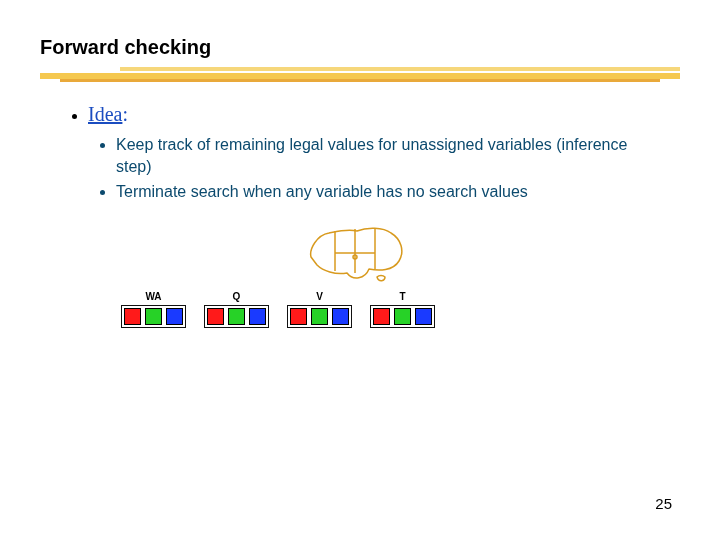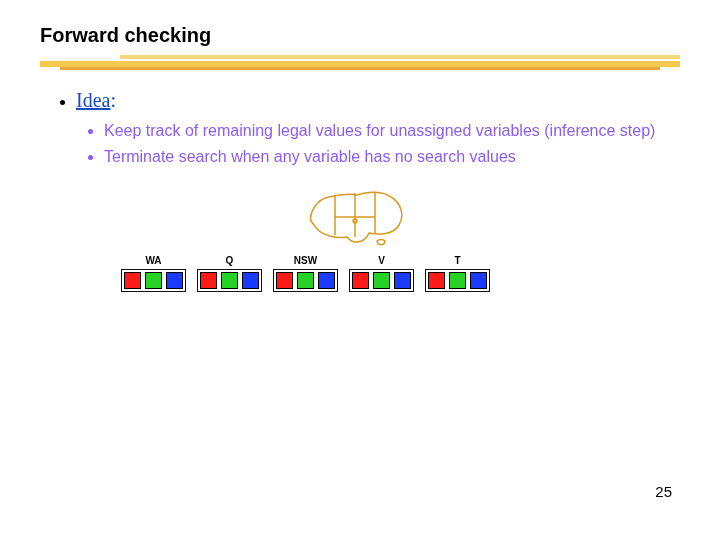--- a/index.html
+++ b/index.html
@@ -1,38 +1,38 @@
 <!DOCTYPE html>
 <html><head>
 <meta charset="utf-8">
 <style>
   html,body{margin:0;padding:0;width:720px;height:540px;background:#fff;font-family:Verdana,Geneva,sans-serif;color:#000;position:relative}
-  .slide{width:720px;height:540px;position:relative;box-sizing:border-box;padding:24px 40px 0 40px}
+  .slide{width:720px;height:540px;position:relative;box-sizing:border-box;padding:36px 40px 0 40px}
   .title{font-size:20px;font-weight:bold;margin:0 0 6px 0}
   .divider{position:relative;height:22px;margin-bottom:14px}
   .divider .bar1{position:absolute;left:0;top:8px;width:640px;height:6px;background:#f5c84f}
   .divider .bar2{position:absolute;left:80px;top:2px;width:560px;height:4px;background:#f6d77a}
   .divider .bar3{position:absolute;left:20px;top:14px;width:600px;height:3px;background:#e9a93a}
-  ul.top{list-style:disc;margin:4px;padding-left:32px}
+  ul.top{list-style:disc;margin:16px;padding-left:32px}
   ul.top>li{margin-bottom:6px}
   .idea-label{font-family:Georgia,'Times New Roman',serif;color:#1a4cc0;text-decoration:underline;font-size:20px}
   .idea-colon{font-family:Georgia,'Times New Roman',serif;color:#1a4cc0;font-size:20px}
-  ul.sub{list-style:disc;margin:8px 0 0 0;padding-left:28px;color:#8b5cf6}
+  ul.sub{list-style:disc;margin:8px 0 0 0;padding-left:28px;color:#0c4a6e}
   ul.sub>li{font-size:16px;line-height:1.35;margin-bottom:4px;font-family:Verdana,Geneva,sans-serif}
   .figure{margin:18px auto 0;width:480px}
   .map-wrap{display:flex;justify-content:center;margin-bottom:6px}
-  .dom-row{display:flex;gap:9px}
+  .dom-row{display:flex;gap:16px}
   .dom-col{display:flex;flex-direction:column;align-items:center;width:67px}
   .dom-label{font-size:10px;font-weight:bold;font-family:Arial,Helvetica,sans-serif;margin-bottom:3px}
   .dom-cells{display:flex;border:1px solid #111}
   .cell{width:17px;height:17px;margin:2px;border:1px solid #000;box-sizing:border-box}
   .cell.R{background:#ff1a1a}
   .cell.G{background:#27d227}
   .cell.B{background:#1a3aff}
-  .pagenum{position:absolute;right:48px;bottom:40px;font-size:15px}
+  .pagenum{position:absolute;right:48px;bottom:28px;font-size:15px}
 </style>
 </head>
 <body>
 
 <div class="slide">
   <h1 class="title">Forward checking</h1>
   <div class="divider">
     <div class="bar2"></div>
     <div class="bar1"></div>
     <div class="bar3"></div>
@@ -73,28 +73,20 @@
         </div>
         <div class="dom-col">
           <div class="dom-label">Q</div>
           <div class="dom-cells">
             <div class="cell R"></div>
             <div class="cell G"></div>
             <div class="cell B"></div>
           </div>
         </div>
         <div class="dom-col">
-          <div class="dom-label">NSW</div>
-          <div class="dom-cells">
-            <div class="cell R"></div>
-            <div class="cell G"></div>
-            <div class="cell B"></div>
-          </div>
-        </div>
-        <div class="dom-col">
           <div class="dom-label">V</div>
           <div class="dom-cells">
             <div class="cell R"></div>
             <div class="cell G"></div>
             <div class="cell B"></div>
           </div>
         </div>
         <div class="dom-col">
           <div class="dom-label">T</div>
           <div class="dom-cells">

